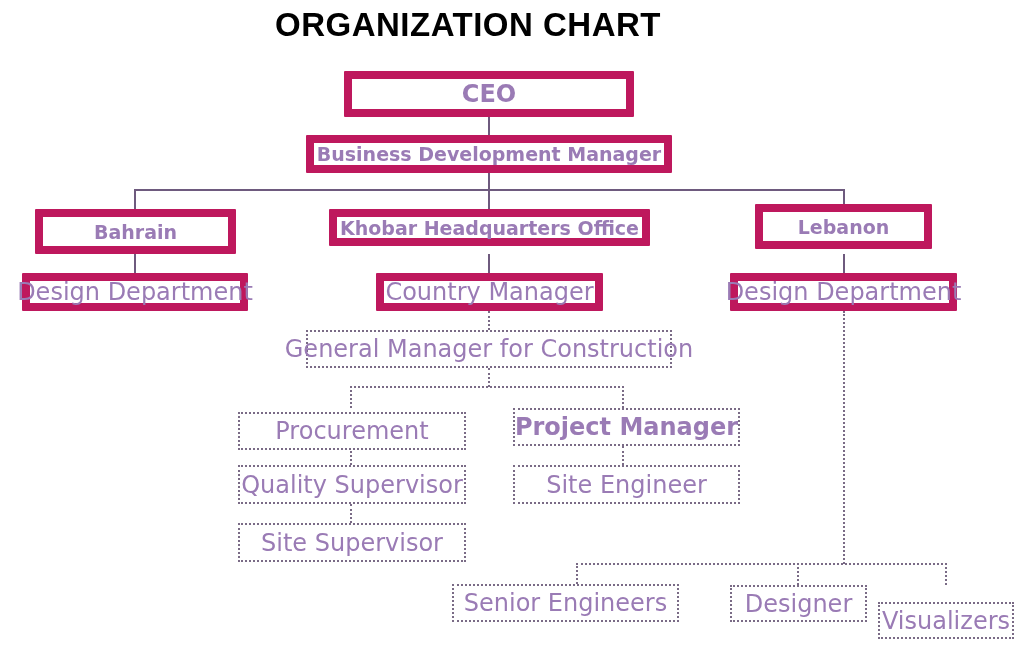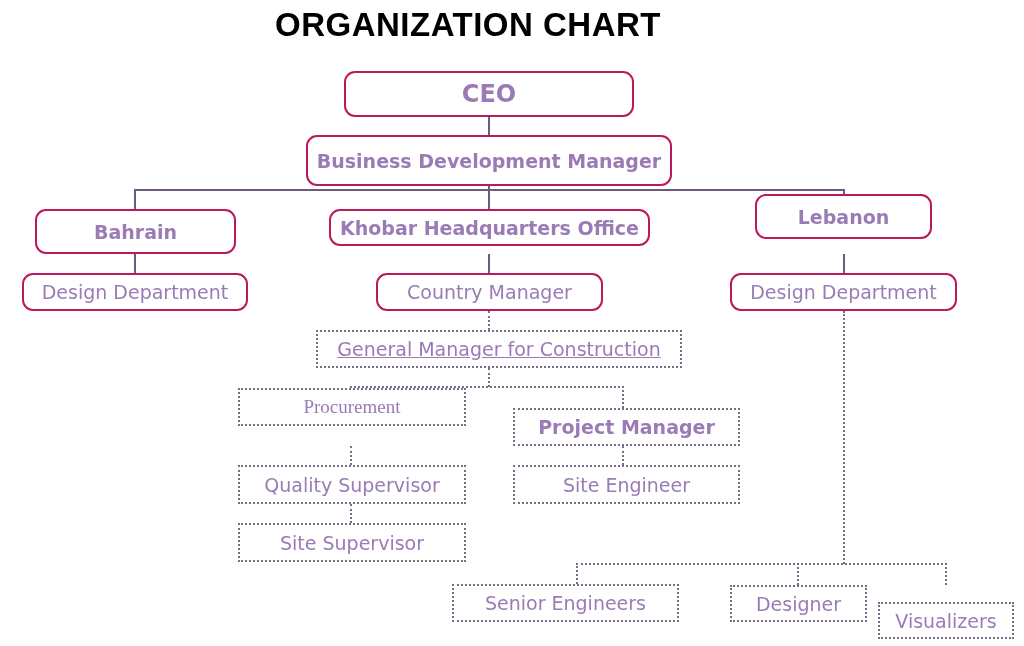--- a/index.html
+++ b/index.html
@@ -1,22 +1,22 @@
 <!DOCTYPE html>
 <html><head>
 <meta charset="utf-8">
 <style>
   html, body { margin:0; padding:0; background:#ffffff; }
   body { width:1024px; height:646px; position:relative; overflow:hidden; font-family:"DejaVu Sans", sans-serif; }
   .title { position:absolute; left:0; top:6px; width:936px; text-align:center; font-family:"Liberation Sans", sans-serif; font-weight:bold; font-size:33px; color:#000; letter-spacing:0.5px; }
   .box { position:absolute; box-sizing:border-box; display:flex; align-items:center; justify-content:center; color:#9a7bb5; background:#fff; white-space:nowrap; }
-  .solid { border:2px solid #be185d; border-radius:11px; }
+  .solid { border:8px solid #be185d; border-radius:1px; }
   .dotted { border:2px dotted #7a6b86; }
   .bold { font-weight:bold; font-size:19px; }
-  .reg { font-size:19px; }
+  .reg { font-size:24px; }
   .ceo { font-weight:bold; font-size:24px; }
   .line { position:absolute; }
   .hs { background:#6e5a7e; height:2px; }
   .vs { background:#6e5a7e; width:2px; }
   .hd { border-top:2px dotted #7a6b86; height:0; }
   .vd { border-left:2px dotted #7a6b86; width:0; }
 </style>
 </head>
 <body>
 
@@ -42,49 +42,49 @@
 
 <div class="line vd" style="left:843px;top:311px;height:253px;"></div>
 <div class="line hd" style="left:576px;top:563px;width:371px;"></div>
 <div class="line vd" style="left:576px;top:563px;height:21px;"></div>
 <div class="line vd" style="left:797px;top:563px;height:22px;"></div>
 <div class="line vd" style="left:945px;top:563px;height:22px;"></div>
 
 <div class="box solid ceo" style="left:344px;top:71px;width:290px;height:46px;">
     <span>CEO</span>
   </div>
-<div class="box solid bold" style="left:306px;top:135px;width:366px;height:51px;text-align:center;">
+<div class="box solid bold" style="left:306px;top:135px;width:366px;height:38px;text-align:center;">
     <span>Business Development Manager</span>
   </div>
 
 <div class="box solid bold" style="left:35px;top:209px;width:201px;height:45px;justify-content:center;">
     <span>Bahrain</span>
   </div>
 <div class="box solid bold" style="left:329px;top:209px;width:321px;height:37px;">
     <span>Khobar Headquarters Office</span>
   </div>
-<div class="box solid bold" style="left:755px;top:194px;width:177px;height:45px;">
+<div class="box solid bold" style="left:755px;top:204px;width:177px;height:45px;">
     <span>Lebanon</span>
   </div>
 
 <div class="box solid reg" style="left:22px;top:273px;width:226px;height:38px;">
     <span>Design Department</span>
   </div>
 <div class="box solid reg" style="left:376px;top:273px;width:227px;height:38px;">
     <span>Country Manager</span>
   </div>
 <div class="box solid reg" style="left:730px;top:273px;width:227px;height:38px;">
     <span>Design Department</span>
   </div>
 
-<div class="box dotted reg" style="left:316px;top:330px;width:366px;height:38px;text-decoration:underline;">
+<div class="box dotted reg" style="left:306px;top:330px;width:366px;height:38px;">
     <span>General Manager for Construction</span>
   </div>
 
-<div class="box dotted reg" style="left:238px;top:388px;width:228px;height:38px;font-family:Liberation Serif, serif;">
+<div class="box dotted reg" style="left:238px;top:412px;width:228px;height:38px;">
     <span>Procurement</span>
   </div>
 <div class="box dotted reg" style="left:238px;top:465px;width:228px;height:39px;">
     <span>Quality Supervisor</span>
   </div>
 <div class="box dotted reg" style="left:238px;top:523px;width:228px;height:39px;">
     <span>Site Supervisor</span>
   </div>
 
 <div class="box dotted reg" style="left:513px;top:408px;width:227px;height:38px;font-weight:bold;">

